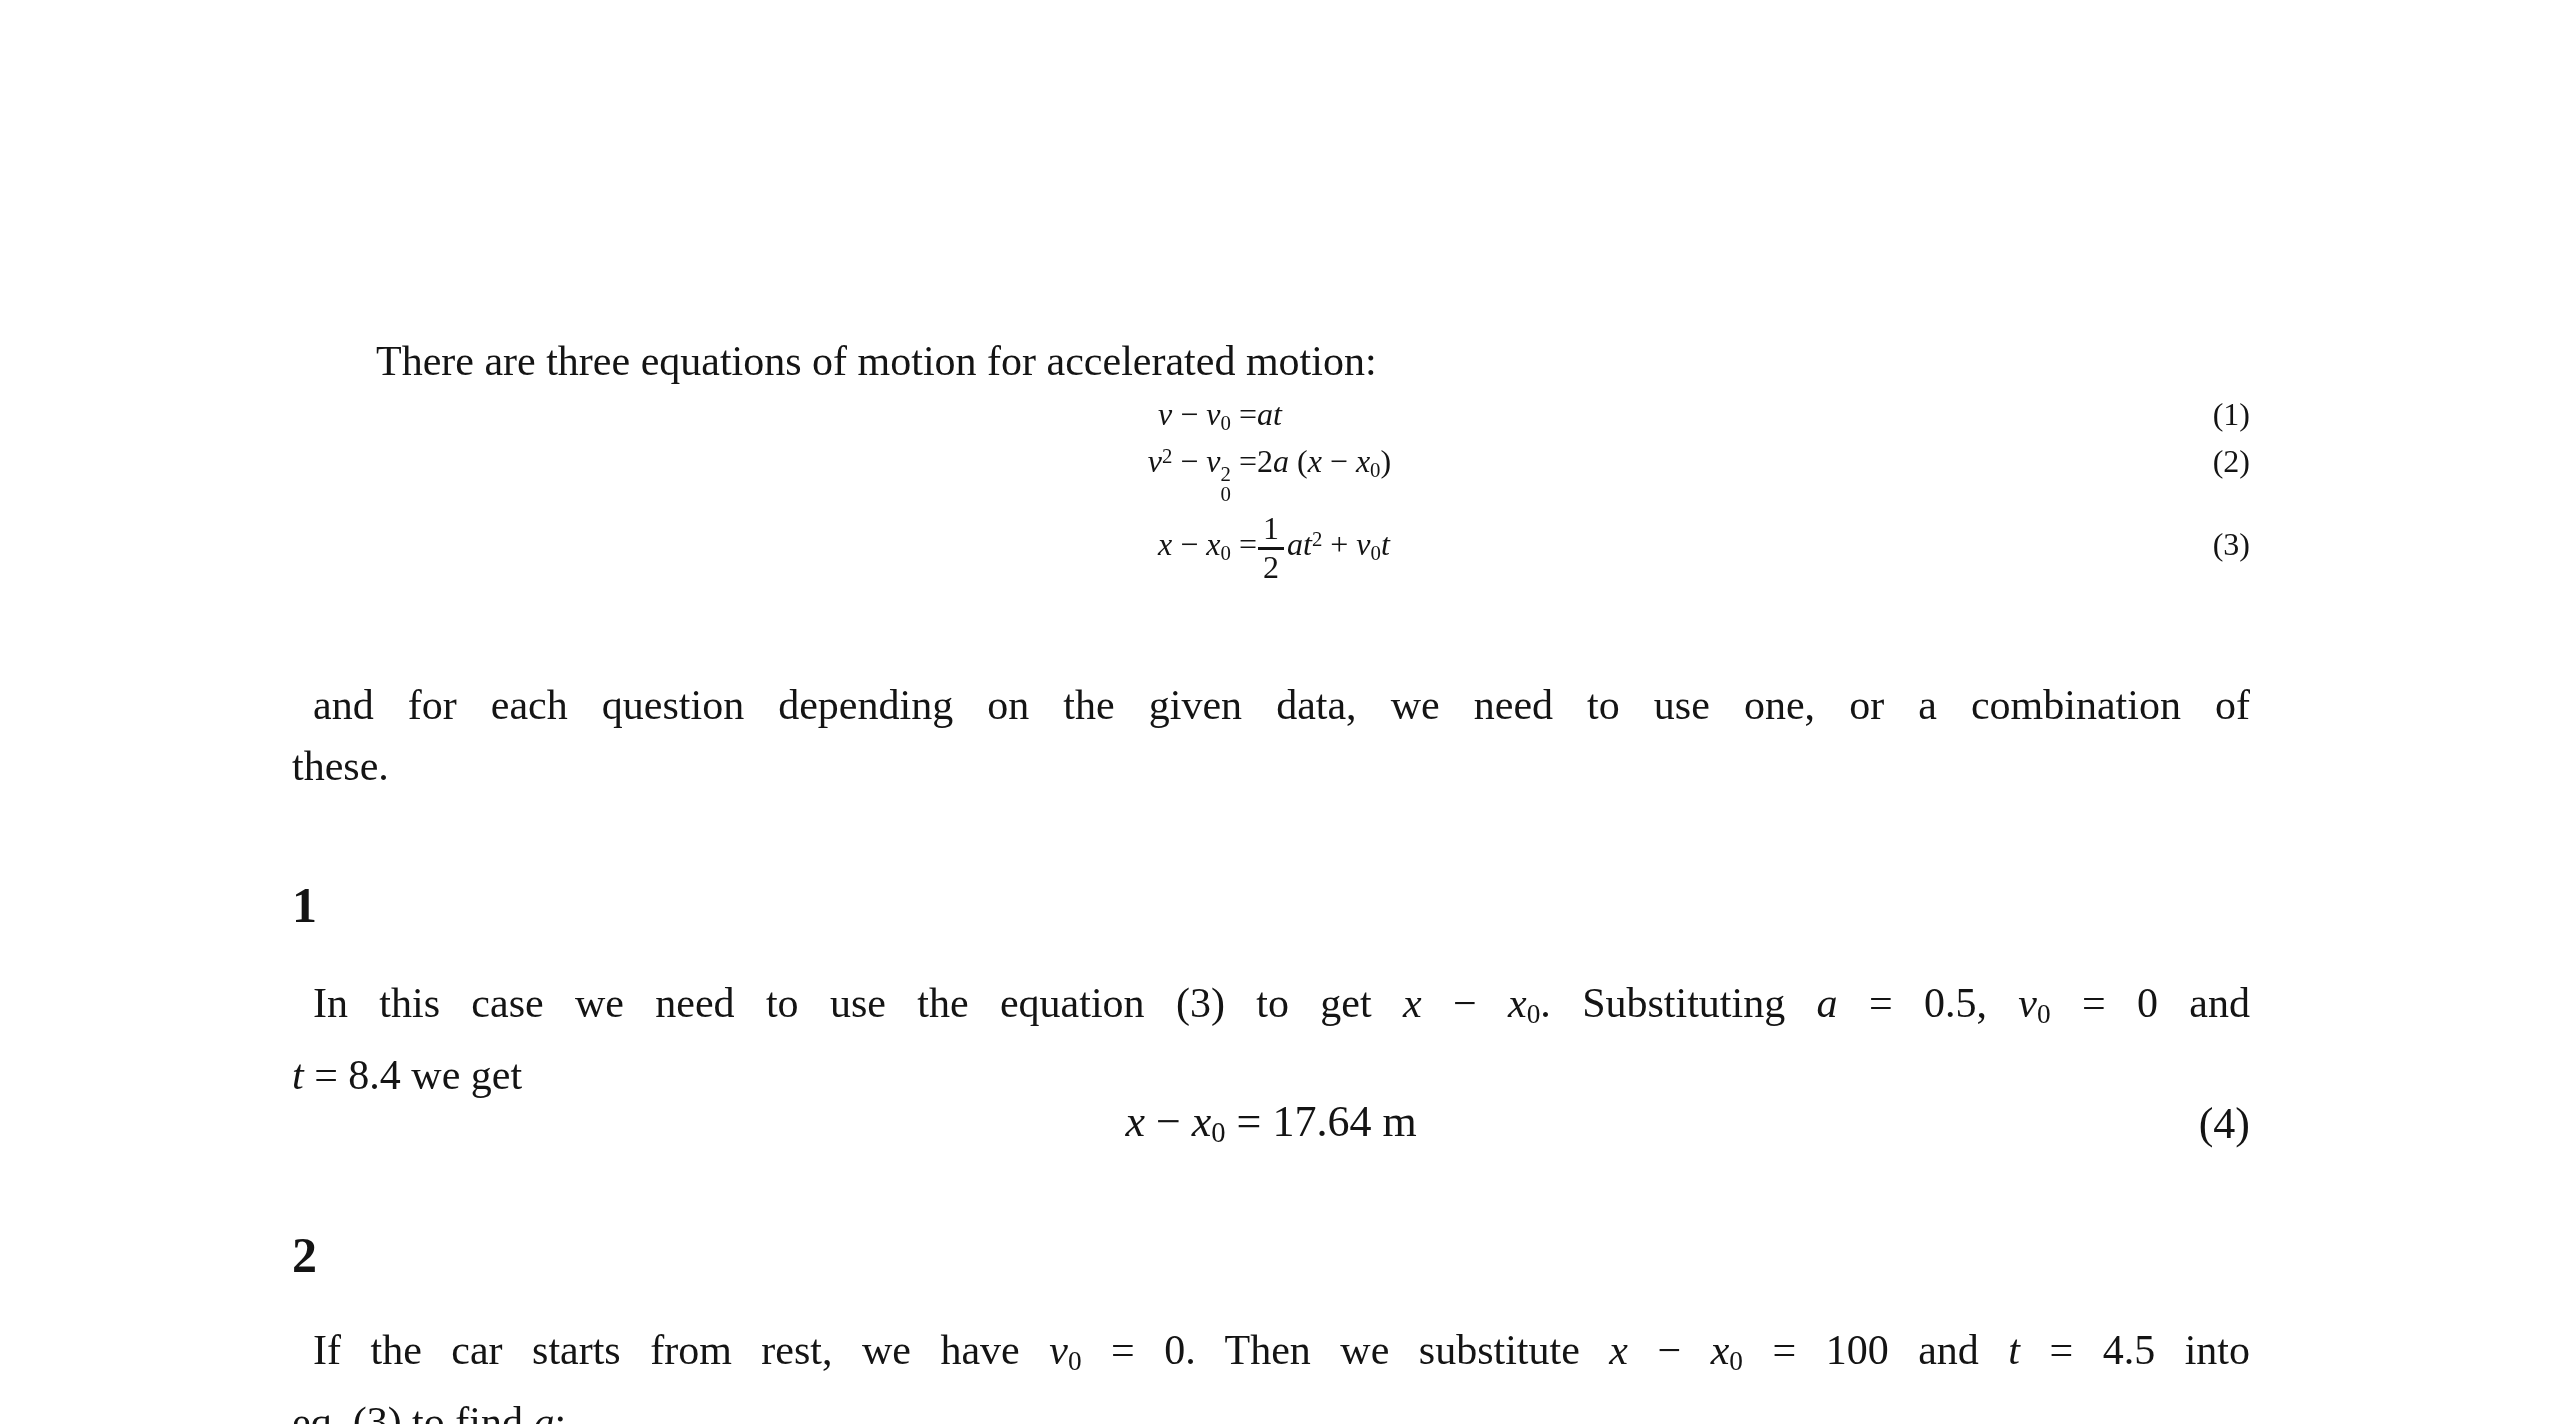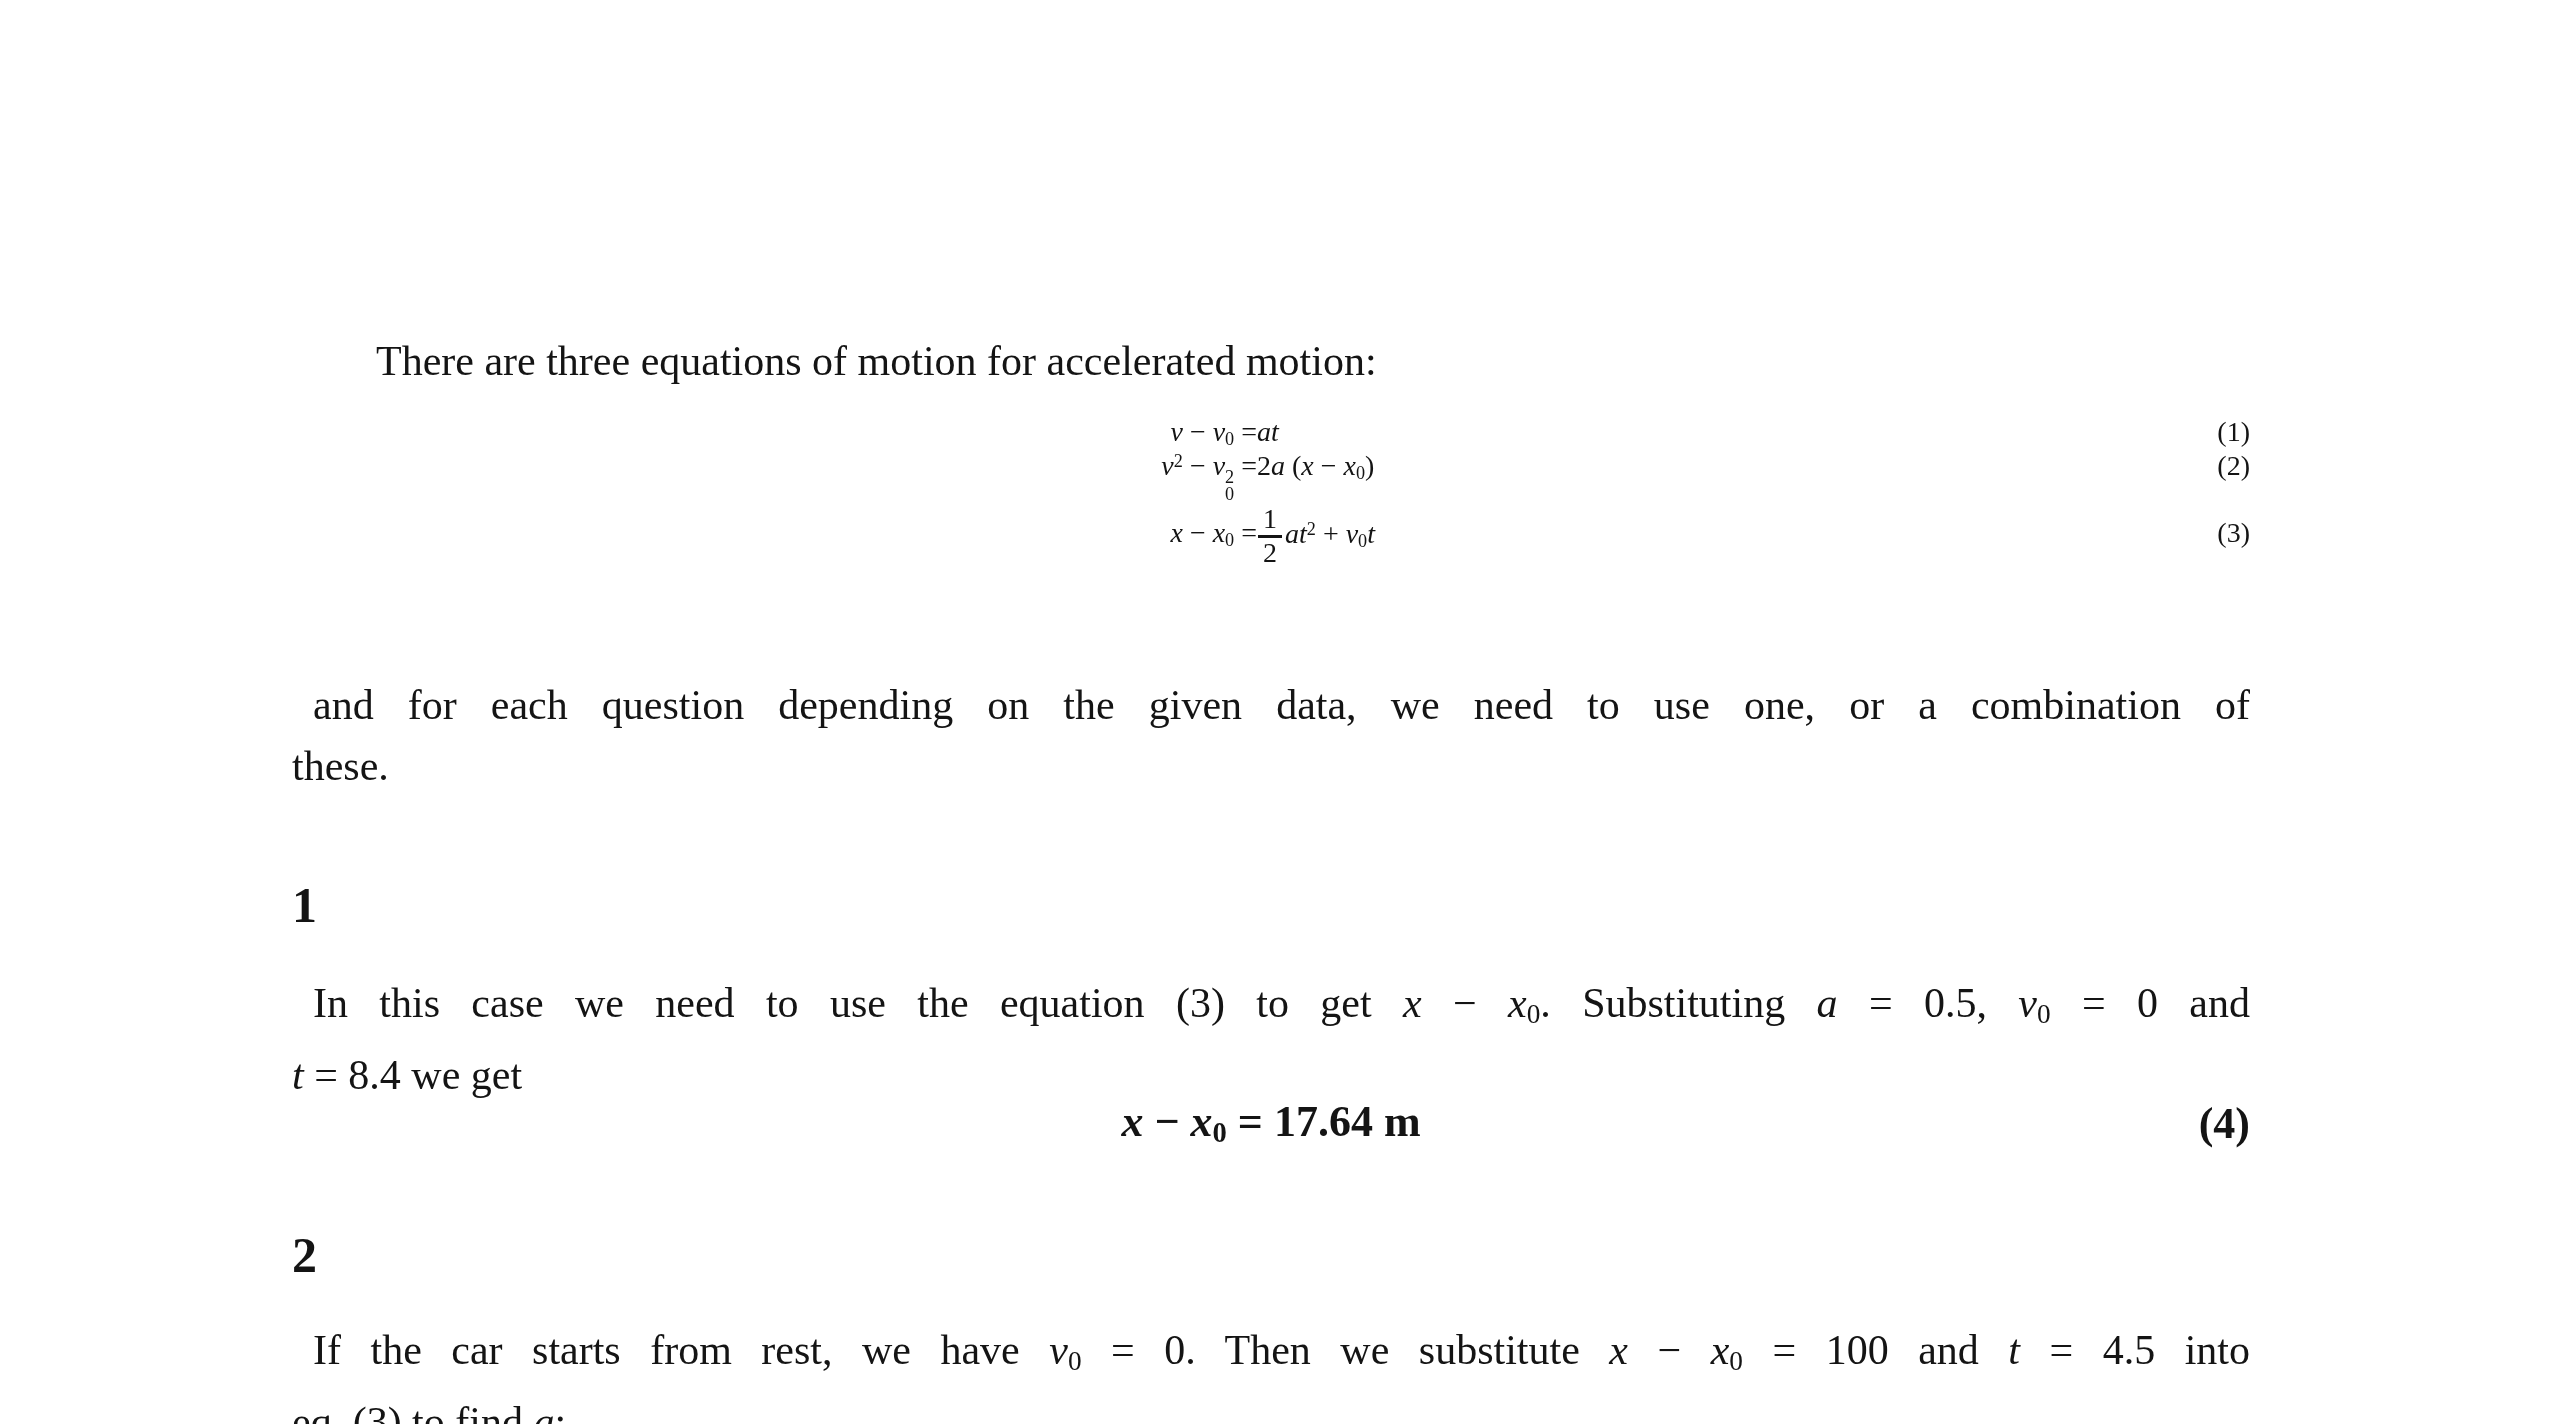--- a/index.html
+++ b/index.html
@@ -11,28 +11,28 @@
     color:#141414;
     font-family:"Liberation Serif","DejaVu Serif",serif;
     font-size:42px;
   }
   .col { position:absolute; left:292px; width:1958px; }
   .line { line-height:61px; white-space:normal; }
   .jline { text-align:justify; text-align-last:justify;margin-left:21px; }
   .indent { padding-left:84px; }
 
   
-  #eqs { top:396px; display:flex; flex-direction:column; gap:0; font-size:28px;margin-top:20px; }
+  #eqs { top:396px; display:flex; flex-direction:column; gap:8px; font-size:32px; }
   .eqrow { display:flex; align-items:baseline; width:100%; }
   .eqlhs { width:965px; text-align:right; }
   .eqrhs { text-align:left; flex:1 1 auto; }
   .eqnum { margin-left:auto; text-align:right; }
 
   
-  .eqsingle { position:relative; width:100%; text-align:center;font-weight:bold; }
+  .eqsingle { position:relative; width:100%; text-align:center; }
   .eqsingle .eqnum { position:absolute; right:0; top:50%; transform:translateY(-50%); margin:0; }
 
   
   .mi { font-style:italic; }
   .mt { font-style:normal; }
   .msup { font-size:65%; vertical-align:0.45em; }
   .msub { font-size:65%; vertical-align:-0.22em; }
   .msupsub { display:inline-flex; flex-direction:column; align-items:flex-start;
              font-size:65%; line-height:0.95; vertical-align:-0.45em; }
   .frac { display:inline-block; vertical-align:middle; text-align:center; margin:0 3px 0 1px; }

